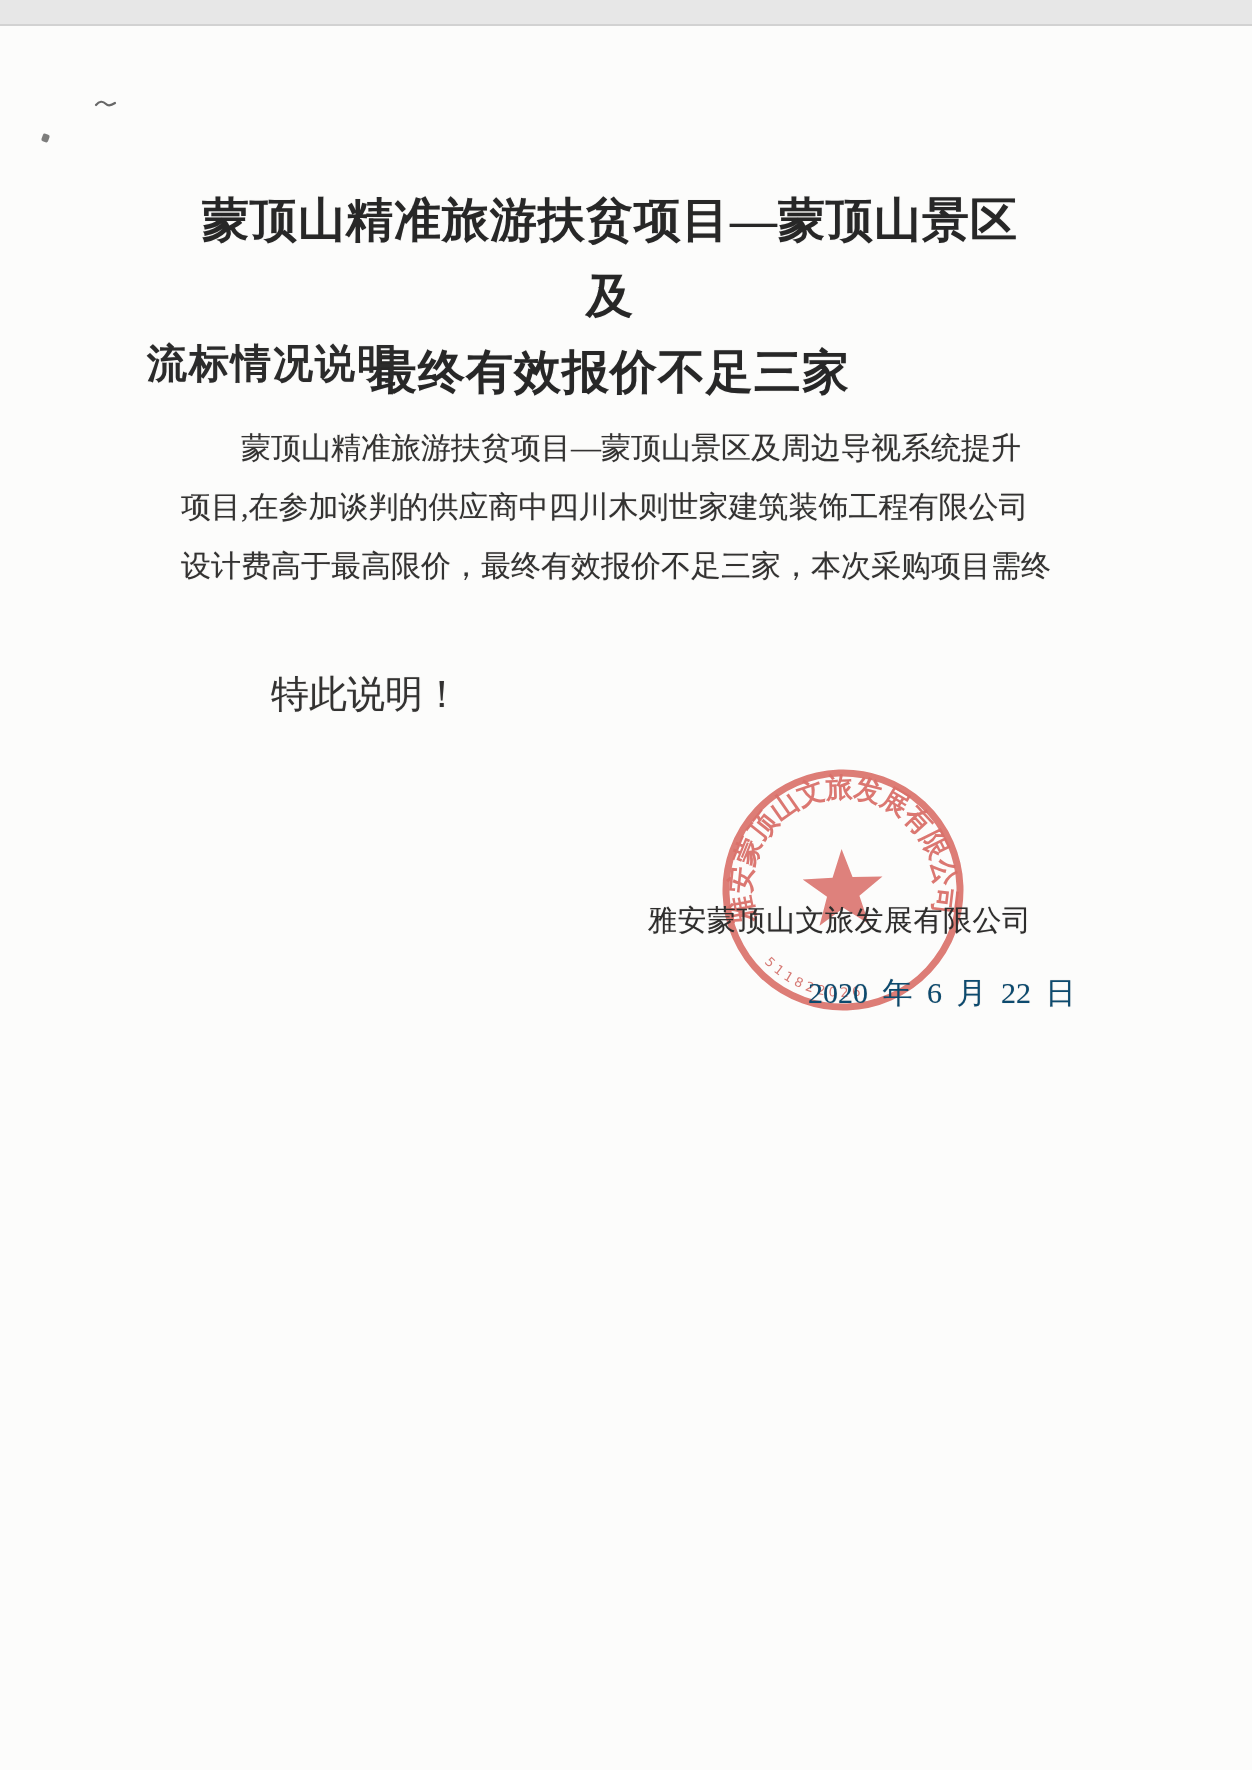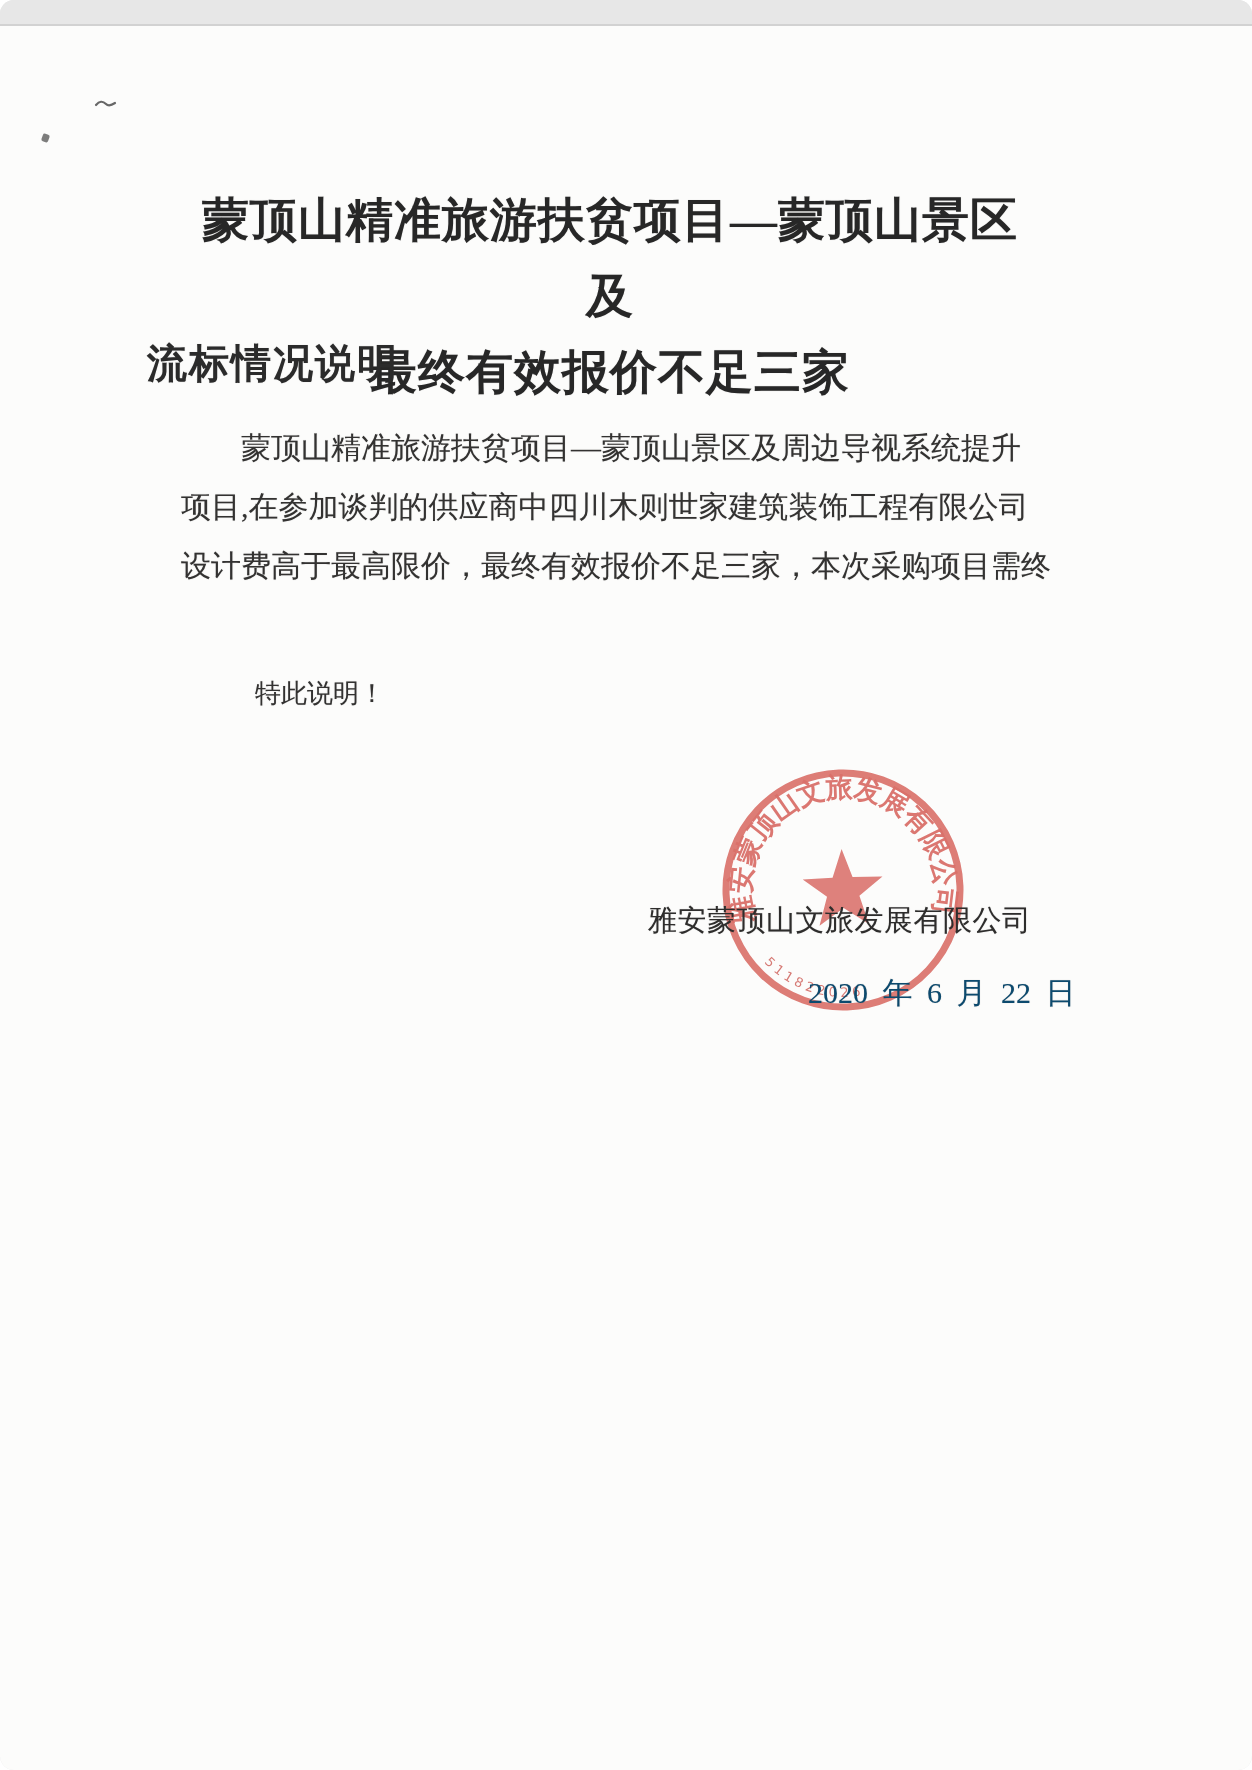--- a/index.html
+++ b/index.html
@@ -2,21 +2,20 @@
 <html><head>
 <meta charset="utf-8">
 <style>
   html,body{margin:0;padding:0;}
   .canvas{
     position:relative;
     width:1252px;height:1770px;
     background:#e9e9e9;
     overflow:hidden;
     font-family:"Liberation Serif","DejaVu Serif",serif;
-    border-radius:14px;
   }
   .scanner-band{
     position:absolute;left:0;top:0;width:1252px;height:24px;
     background:#e7e7e7;
     border-bottom:2px solid #d2d2d2;
   }
   .page{
     position:absolute;left:0;top:26px;width:1252px;height:1744px;
     background:#fcfcfb;
   }
@@ -38,22 +37,22 @@
   }
   .body-text{
     position:absolute;top:418px;left:181px;width:880px;
     font-size:30px;line-height:59px;
     color:#333231;
     text-shadow:0 0 1px rgba(50,50,50,.3);
   }
   .body-line{white-space:nowrap;}
   .body-line.indent{text-indent:60px;}
   .closing-note{
-    position:absolute;top:672px;left:195px;width:600px;
-    font-size:26px;line-height:44px;
+    position:absolute;top:672px;left:211px;width:600px;
+    font-size:38px;line-height:44px;
     text-indent:60px;
     color:#333231;
     text-shadow:0 0 1px rgba(50,50,50,.3);
   }
   .signature{
     position:absolute;top:900px;left:648px;
     font-size:29px;line-height:40px;
     color:#2e2d2c;
     letter-spacing:0.5px;
     z-index:3;

